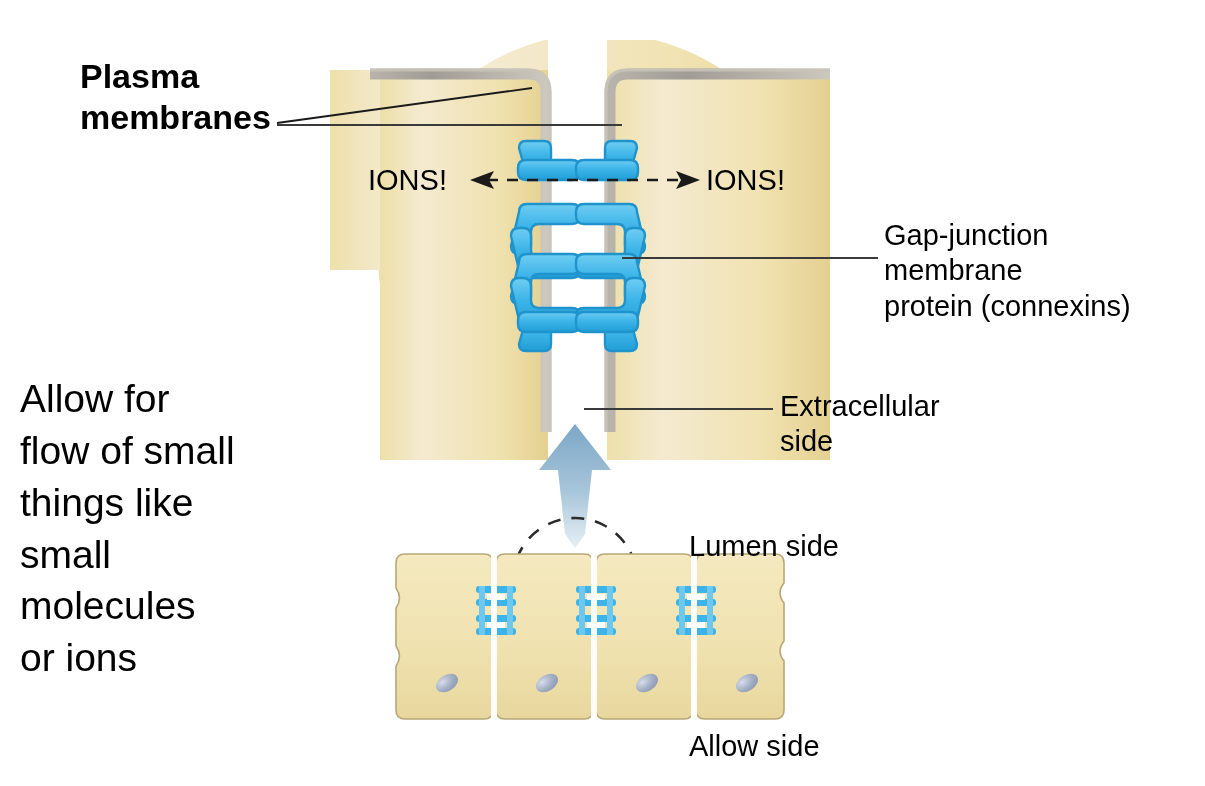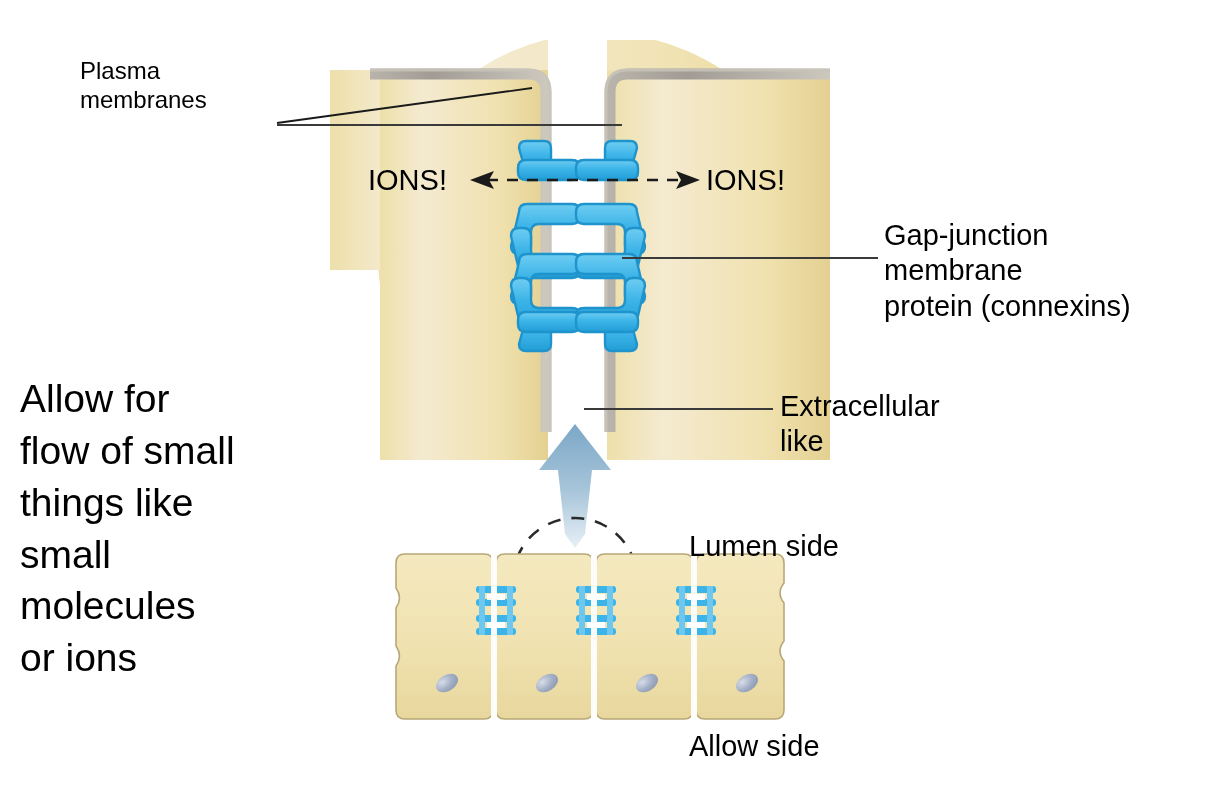--- a/index.html
+++ b/index.html
@@ -29,21 +29,22 @@
   }
   .txt {
     position: absolute;
     white-space: pre;
     font-family: "Liberation Sans", sans-serif;
     color: #000000;
     line-height: 1.22;
   }
   #label-plasma-membranes {
     left: 80px; top: 56px;
-    font-size: 24px;
+    font-size: 34px;
+    font-weight: bold;
   }
   #label-ions-left {
     left: 368px; top: 163px;
     font-size: 29px;
   }
   #label-ions-right {
     left: 706px; top: 163px;
     font-size: 29px;
   }
   #label-gap-junction {
@@ -256,21 +257,21 @@
 
   <div class="txt" id="label-ions-left">IONS!</div>
 
   <div class="txt" id="label-ions-right">IONS!</div>
 
   <div class="txt" id="label-gap-junction">Gap-junction
 membrane
 protein (connexins)</div>
 
   <div class="txt" id="label-extracellular">Extracellular
-like</div>
+side</div>
 
   <div class="txt" id="label-allow-flow">Allow for
 flow of small
 things like
 small
 molecules
 or ions</div>
 
   <div class="txt" id="label-lumen-side">Lumen side</div>
 

